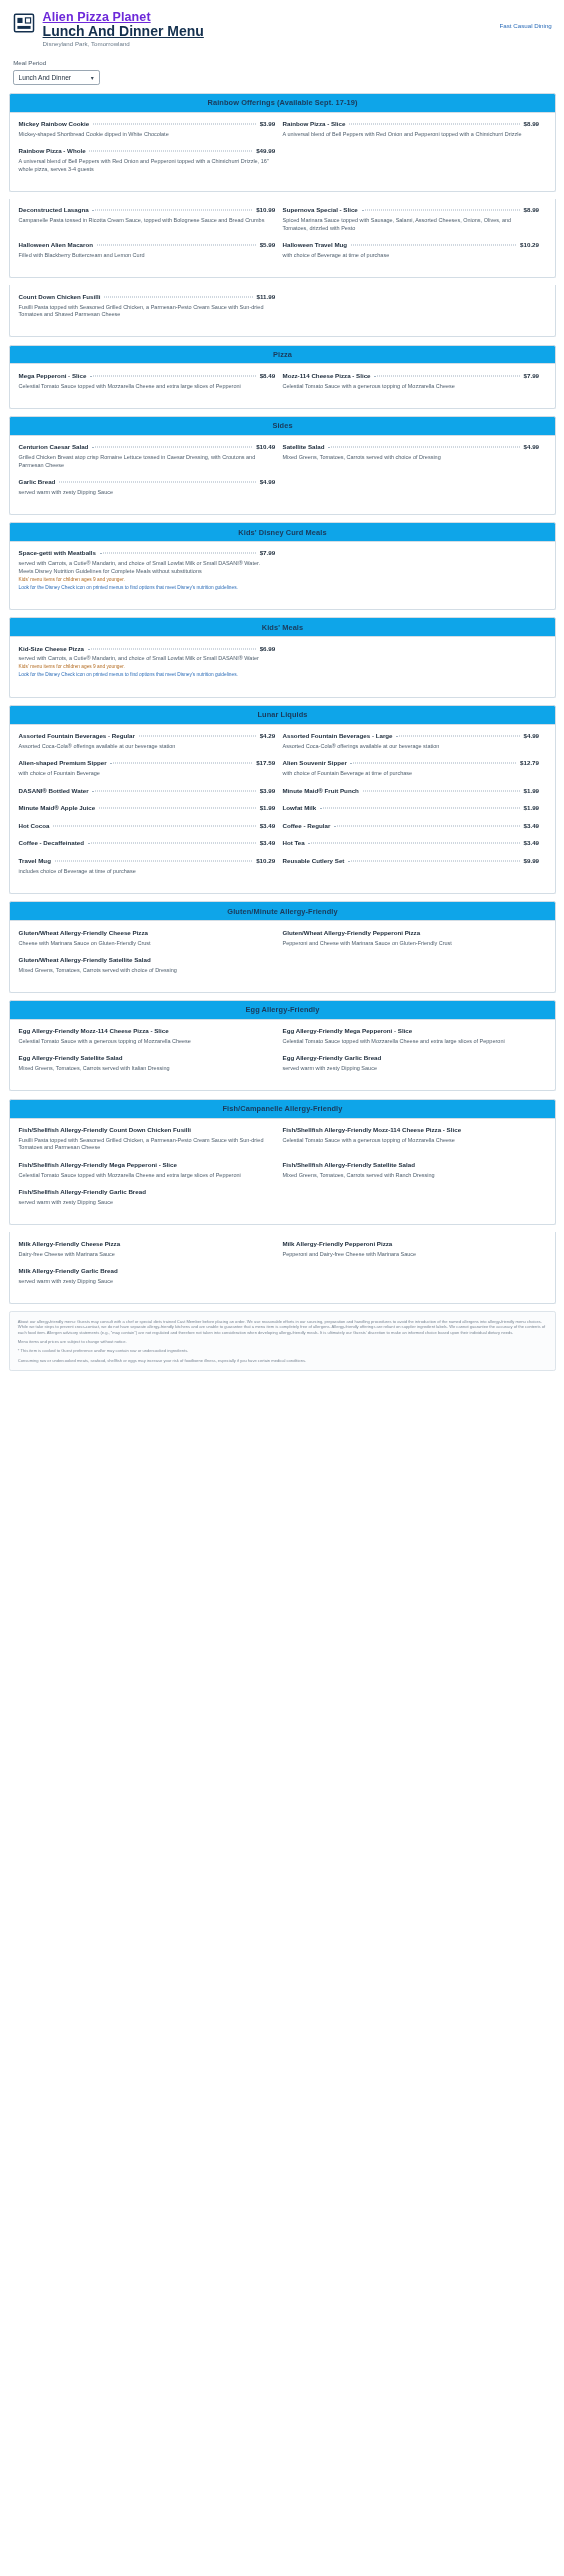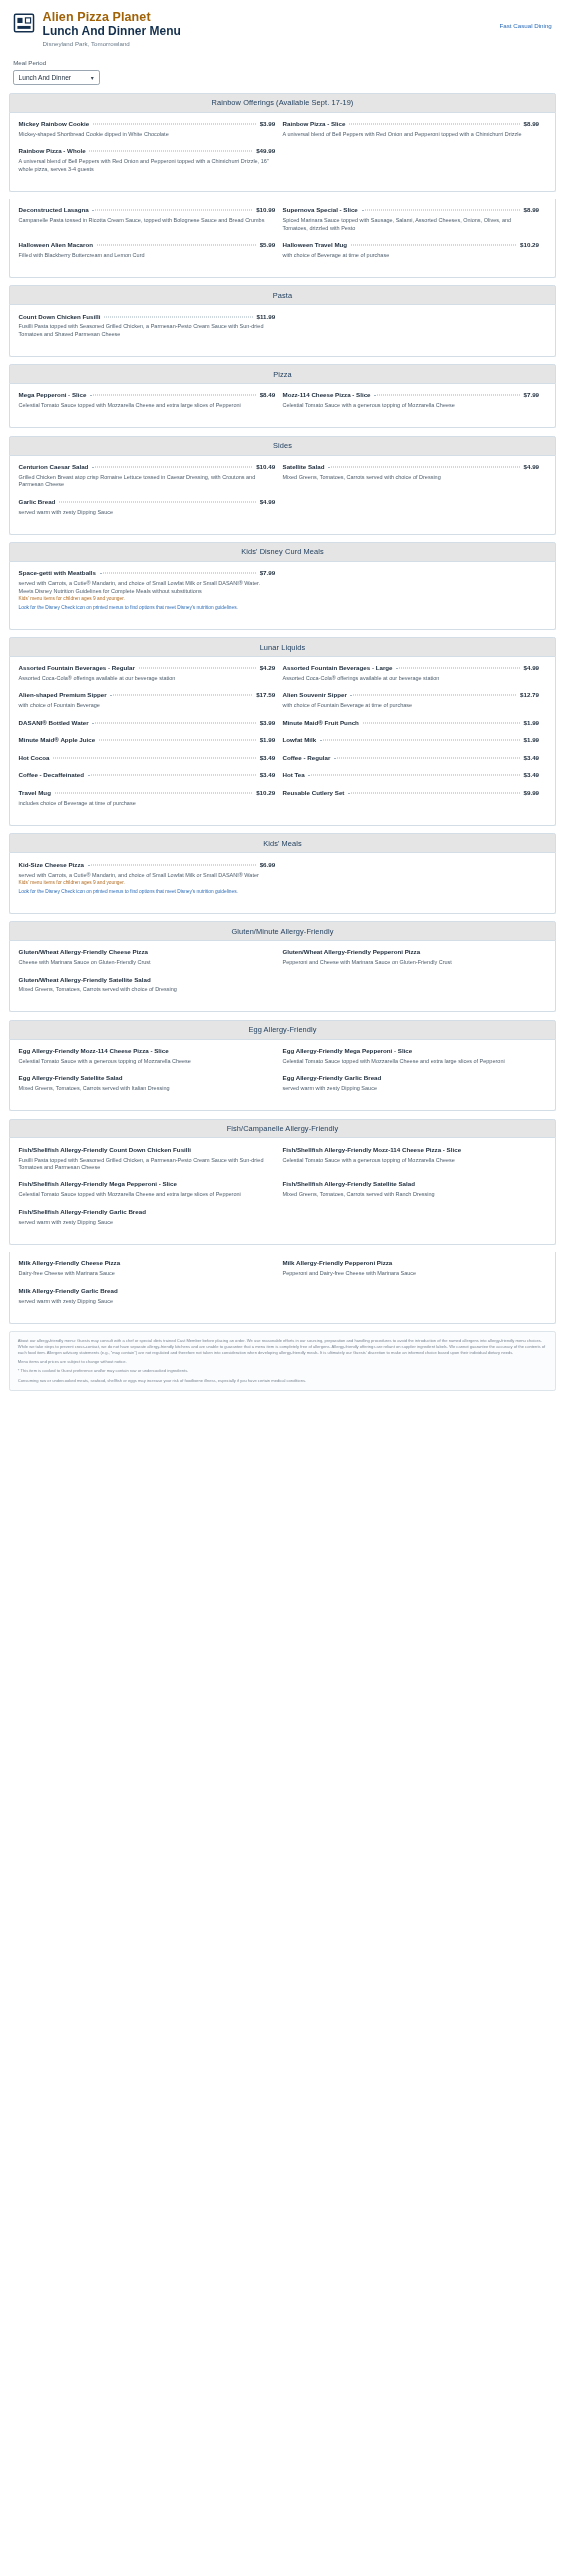--- a/index.html
+++ b/index.html
@@ -23,30 +23,32 @@
   .logo {
     width:22px; height:22px;
     flex:0 0 22px;
     margin-top:1.5px;
     margin-right:7.4px;
   }
   .hdr-text { flex:1 1 auto; }
   .hdr-title {
     font-size:12.5px;
     font-weight:bold;
-    color:#a16207;
+    color:#6d28d9;
     line-height:14.7px;
     letter-spacing:0.1px;
+    text-decoration:underline;
   }
   .hdr-sub {
-    font-size:12px;
+    font-size:14px;
     font-weight:bold;
     color:#14304e;
     line-height:11.8px;
     margin-top:0.7px;
+    text-decoration:underline;
   }
   .hdr-loc {
     font-size:6.2px;
     color:#6a7a89;
     margin-top:2.9px;
     line-height:8px;
   }
   .hdr-right {
     font-size:6.2px;
     color:#2b6cb8;
@@ -77,26 +79,26 @@
   }
   .meal-select .caret {
     margin-left:5.9px;
     font-size:5.1px;
     color:#3b4a59;
   }
 
   
   .section { margin:0 8.8px 7.4px 8.8px; }
   .section-head {
-    background:#e5e5e5;
+    background:#0ea5e9;
     border:0.7px solid #d3dde5;
     border-radius:2.2px 2.2px 0 0;
     text-align:center;
     font-size:7.4px;
-    font-weight:normal;
+    font-weight:bold;
     color:#1b3a5a;
     padding:4.4px 2.9px;
     letter-spacing:0.1px;
   }
   .section-body {
     border:0.7px solid #d3dde5;
     border-top:none;
     border-radius:0 0 2.2px 2.2px;
     padding:7.4px 8.8px 8.8px 8.8px;
     background:#fff;
@@ -260,21 +262,20 @@
                 <span class="item-name">Halloween Travel Mug</span>
                 <span class="dots"></span>
                 <span class="item-price">$10.29</span>
               </div>
               <div class="item-desc">with choice of Beverage at time of purchase</div>
             </div>
           </div>
         </div>
       </div>
       <div class="section">
-        <div class="section-head">Pasta</div>
         <div class="section-body">
           <div class="grid">
             <div class="item ">
               <div class="item-row">
                 <span class="item-name">Count Down Chicken Fusilli</span>
                 <span class="dots"></span>
                 <span class="item-price">$11.99</span>
               </div>
               <div class="item-desc">Fusilli Pasta topped with Seasoned Grilled Chicken, a Parmesan-Pesto Cream Sauce with Sun-dried Tomatoes and Shaved Parmesan Cheese</div>
             </div>
@@ -346,142 +347,142 @@
                 <span class="item-price">$7.99</span>
               </div>
               <div class="item-desc">served with Carrots, a Cutie® Mandarin, and choice of Small Lowfat Milk or Small DASANI® Water. Meets Disney Nutrition Guidelines for Complete Meals without substitutions</div>
               <div class="note">Kids' menu items for children ages 9 and younger.</div>
               <div class="note blue">Look for the Disney Check icon on printed menus to find options that meet Disney's nutrition guidelines.</div>
             </div>
           </div>
         </div>
       </div>
       <div class="section">
-        <div class="section-head">Lunar Liquids</div>
-        <div class="section-body">
-          <div class="grid">
-            <div class="item">
-              <div class="item-row">
-                <span class="item-name">Assorted Fountain Beverages - Regular</span>
-                <span class="dots"></span>
-                <span class="item-price">$4.29</span>
-              </div>
-              <div class="item-desc">Assorted Coca-Cola® offerings available at our beverage station</div>
-            </div>
-            <div class="item">
-              <div class="item-row">
-                <span class="item-name">Assorted Fountain Beverages - Large</span>
-                <span class="dots"></span>
-                <span class="item-price">$4.99</span>
-              </div>
-              <div class="item-desc">Assorted Coca-Cola® offerings available at our beverage station</div>
-            </div>
-            <div class="item">
-              <div class="item-row">
-                <span class="item-name">Alien-shaped Premium Sipper</span>
-                <span class="dots"></span>
-                <span class="item-price">$17.59</span>
-              </div>
-              <div class="item-desc">with choice of Fountain Beverage</div>
-            </div>
-            <div class="item">
-              <div class="item-row">
-                <span class="item-name">Alien Souvenir Sipper</span>
-                <span class="dots"></span>
-                <span class="item-price">$12.79</span>
-              </div>
-              <div class="item-desc">with choice of Fountain Beverage at time of purchase</div>
-            </div>
-            <div class="item">
-              <div class="item-row">
-                <span class="item-name">DASANI® Bottled Water</span>
-                <span class="dots"></span>
-                <span class="item-price">$3.99</span>
-              </div>
-            </div>
-            <div class="item">
-              <div class="item-row">
-                <span class="item-name">Minute Maid® Fruit Punch</span>
-                <span class="dots"></span>
-                <span class="item-price">$1.99</span>
-              </div>
-            </div>
-            <div class="item">
-              <div class="item-row">
-                <span class="item-name">Minute Maid® Apple Juice</span>
-                <span class="dots"></span>
-                <span class="item-price">$1.99</span>
-              </div>
-            </div>
-            <div class="item">
-              <div class="item-row">
-                <span class="item-name">Lowfat Milk</span>
-                <span class="dots"></span>
-                <span class="item-price">$1.99</span>
-              </div>
-            </div>
-            <div class="item">
-              <div class="item-row">
-                <span class="item-name">Hot Cocoa</span>
-                <span class="dots"></span>
-                <span class="item-price">$3.49</span>
-              </div>
-            </div>
-            <div class="item">
-              <div class="item-row">
-                <span class="item-name">Coffee - Regular</span>
-                <span class="dots"></span>
-                <span class="item-price">$3.49</span>
-              </div>
-            </div>
-            <div class="item">
-              <div class="item-row">
-                <span class="item-name">Coffee - Decaffeinated</span>
-                <span class="dots"></span>
-                <span class="item-price">$3.49</span>
-              </div>
-            </div>
-            <div class="item">
-              <div class="item-row">
-                <span class="item-name">Hot Tea</span>
-                <span class="dots"></span>
-                <span class="item-price">$3.49</span>
-              </div>
-            </div>
-            <div class="item">
-              <div class="item-row">
-                <span class="item-name">Travel Mug</span>
-                <span class="dots"></span>
-                <span class="item-price">$10.29</span>
-              </div>
-              <div class="item-desc">includes choice of Beverage at time of purchase</div>
-            </div>
-            <div class="item">
-              <div class="item-row">
-                <span class="item-name">Reusable Cutlery Set</span>
-                <span class="dots"></span>
-                <span class="item-price">$9.99</span>
-              </div>
-            </div>
-          </div>
-        </div>
-      </div>
-      <div class="section">
         <div class="section-head">Kids' Meals</div>
         <div class="section-body">
           <div class="grid">
             <div class="item ">
               <div class="item-row">
                 <span class="item-name">Kid-Size Cheese Pizza</span>
                 <span class="dots"></span>
                 <span class="item-price">$6.99</span>
               </div>
               <div class="item-desc">served with Carrots, a Cutie® Mandarin, and choice of Small Lowfat Milk or Small DASANI® Water</div>
               <div class="note">Kids' menu items for children ages 9 and younger.</div>
               <div class="note blue">Look for the Disney Check icon on printed menus to find options that meet Disney's nutrition guidelines.</div>
+            </div>
+          </div>
+        </div>
+      </div>
+      <div class="section">
+        <div class="section-head">Lunar Liquids</div>
+        <div class="section-body">
+          <div class="grid">
+            <div class="item">
+              <div class="item-row">
+                <span class="item-name">Assorted Fountain Beverages - Regular</span>
+                <span class="dots"></span>
+                <span class="item-price">$4.29</span>
+              </div>
+              <div class="item-desc">Assorted Coca-Cola® offerings available at our beverage station</div>
+            </div>
+            <div class="item">
+              <div class="item-row">
+                <span class="item-name">Assorted Fountain Beverages - Large</span>
+                <span class="dots"></span>
+                <span class="item-price">$4.99</span>
+              </div>
+              <div class="item-desc">Assorted Coca-Cola® offerings available at our beverage station</div>
+            </div>
+            <div class="item">
+              <div class="item-row">
+                <span class="item-name">Alien-shaped Premium Sipper</span>
+                <span class="dots"></span>
+                <span class="item-price">$17.59</span>
+              </div>
+              <div class="item-desc">with choice of Fountain Beverage</div>
+            </div>
+            <div class="item">
+              <div class="item-row">
+                <span class="item-name">Alien Souvenir Sipper</span>
+                <span class="dots"></span>
+                <span class="item-price">$12.79</span>
+              </div>
+              <div class="item-desc">with choice of Fountain Beverage at time of purchase</div>
+            </div>
+            <div class="item">
+              <div class="item-row">
+                <span class="item-name">DASANI® Bottled Water</span>
+                <span class="dots"></span>
+                <span class="item-price">$3.99</span>
+              </div>
+            </div>
+            <div class="item">
+              <div class="item-row">
+                <span class="item-name">Minute Maid® Fruit Punch</span>
+                <span class="dots"></span>
+                <span class="item-price">$1.99</span>
+              </div>
+            </div>
+            <div class="item">
+              <div class="item-row">
+                <span class="item-name">Minute Maid® Apple Juice</span>
+                <span class="dots"></span>
+                <span class="item-price">$1.99</span>
+              </div>
+            </div>
+            <div class="item">
+              <div class="item-row">
+                <span class="item-name">Lowfat Milk</span>
+                <span class="dots"></span>
+                <span class="item-price">$1.99</span>
+              </div>
+            </div>
+            <div class="item">
+              <div class="item-row">
+                <span class="item-name">Hot Cocoa</span>
+                <span class="dots"></span>
+                <span class="item-price">$3.49</span>
+              </div>
+            </div>
+            <div class="item">
+              <div class="item-row">
+                <span class="item-name">Coffee - Regular</span>
+                <span class="dots"></span>
+                <span class="item-price">$3.49</span>
+              </div>
+            </div>
+            <div class="item">
+              <div class="item-row">
+                <span class="item-name">Coffee - Decaffeinated</span>
+                <span class="dots"></span>
+                <span class="item-price">$3.49</span>
+              </div>
+            </div>
+            <div class="item">
+              <div class="item-row">
+                <span class="item-name">Hot Tea</span>
+                <span class="dots"></span>
+                <span class="item-price">$3.49</span>
+              </div>
+            </div>
+            <div class="item">
+              <div class="item-row">
+                <span class="item-name">Travel Mug</span>
+                <span class="dots"></span>
+                <span class="item-price">$10.29</span>
+              </div>
+              <div class="item-desc">includes choice of Beverage at time of purchase</div>
+            </div>
+            <div class="item">
+              <div class="item-row">
+                <span class="item-name">Reusable Cutlery Set</span>
+                <span class="dots"></span>
+                <span class="item-price">$9.99</span>
+              </div>
             </div>
           </div>
         </div>
       </div>
       <div class="section">
         <div class="section-head">Gluten/Minute Allergy-Friendly</div>
         <div class="section-body">
           <div class="grid">
             <div class="item">
               <div class="item-row">

